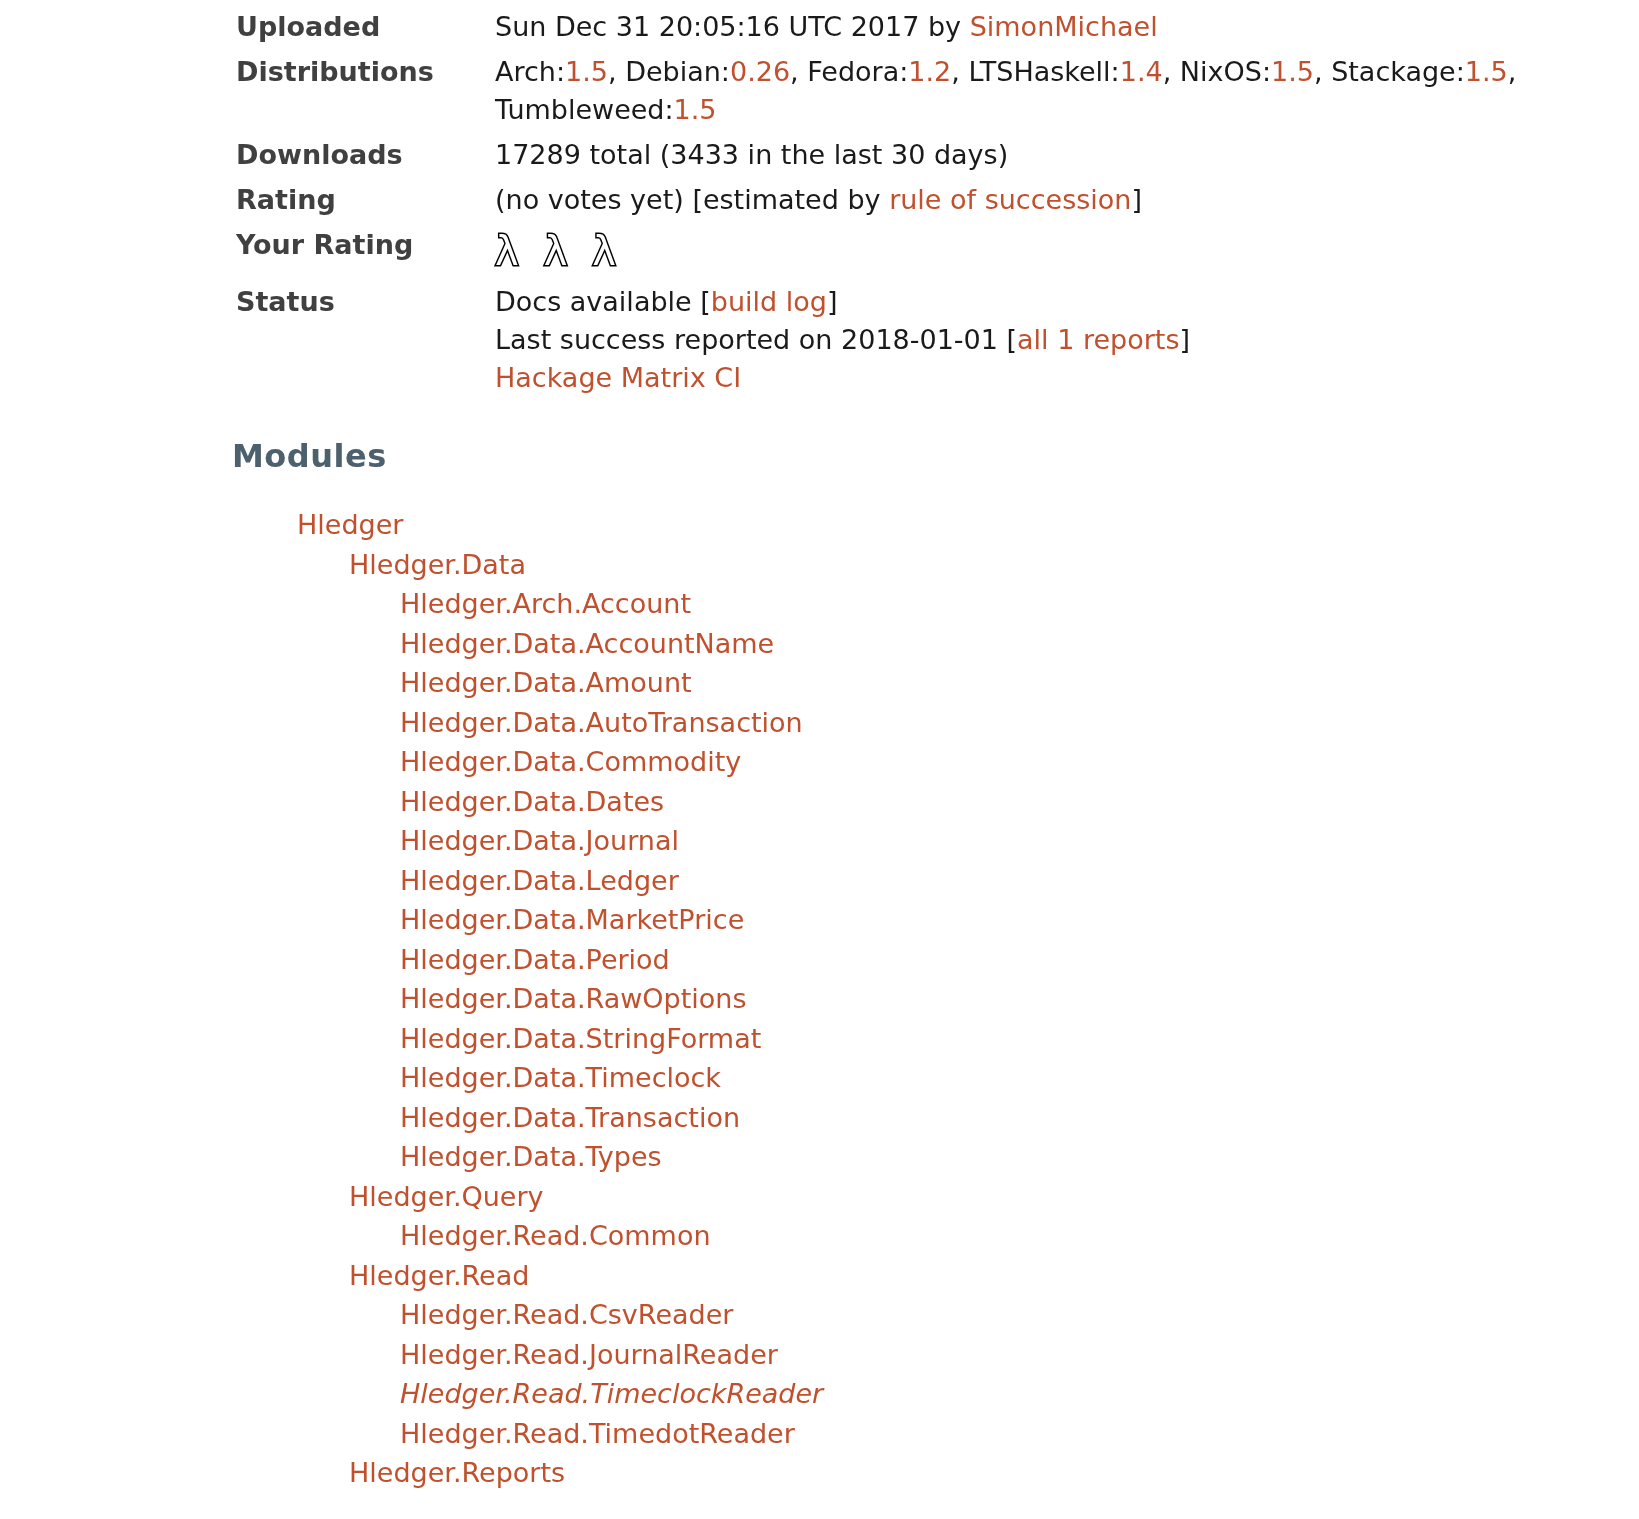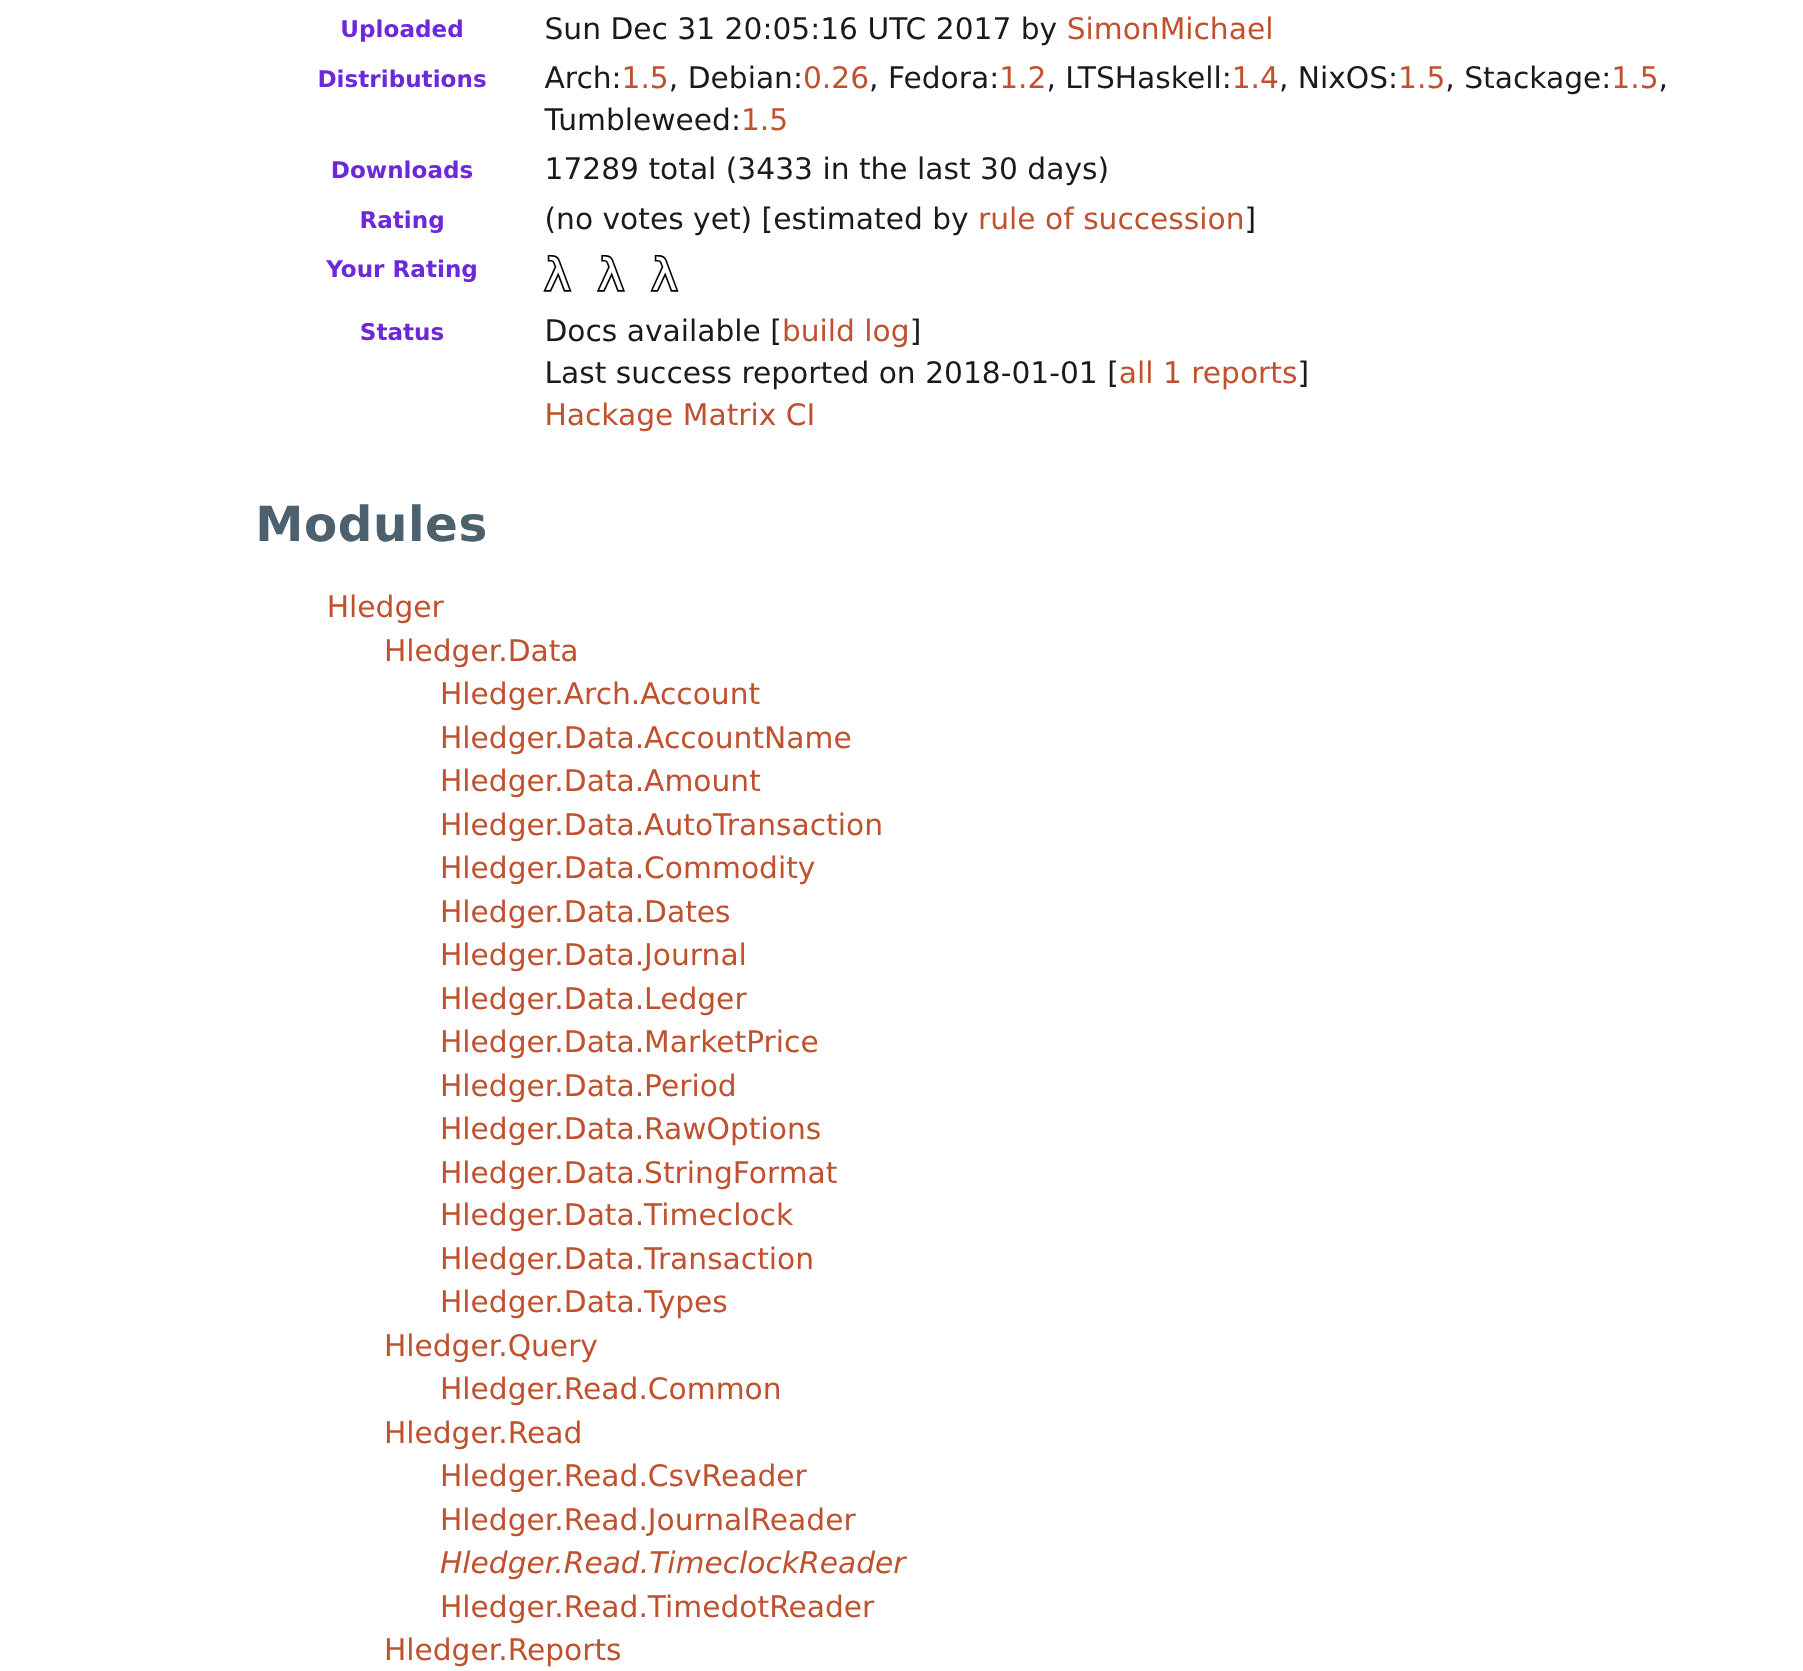--- a/index.html
+++ b/index.html
@@ -15,25 +15,25 @@
   .content {
     padding: 5px 40px 0 232px;
   }
   table.properties {
     border-collapse: collapse;
     width: 100%;
     table-layout: fixed;
   }
   table.properties th {
     width: 263px;
-    text-align: center;
+    text-align: left;
     vertical-align: top;
     font-weight: bold;
-    color: #6d28d9;
-    font-size: 21px;
+    color: #404040;
+    font-size: 27px;
     line-height: 38px;
     padding: 3px 0 4px 4px;
   }
   table.properties td {
     vertical-align: top;
     font-size: 27px;
     line-height: 38px;
     padding: 3px 0 4px 0;
   }
   a.lnk {
@@ -47,24 +47,24 @@
     font-family: "DejaVu Sans", sans-serif;
     font-size: 40px;
     line-height: 50px;
     color: #ffffff;
     -webkit-text-stroke: 3px #000000;
     paint-order: stroke fill;
     margin-right: 25px;
     cursor: pointer;
   }
   h2.modules-heading {
-    font-size: 44px;
+    font-size: 32px;
     font-weight: bold;
     color: var(--heading-color, #4c606e);
-    margin: 51px 0 30px 0;
+    margin: 36px 0 30px 0;
     letter-spacing: 0.5px;
   }
   .module-tree { }
   .module-row {
     font-size: 27px;
     line-height: 39.5px;
     white-space: nowrap;
   }
 </style>
 </head>

